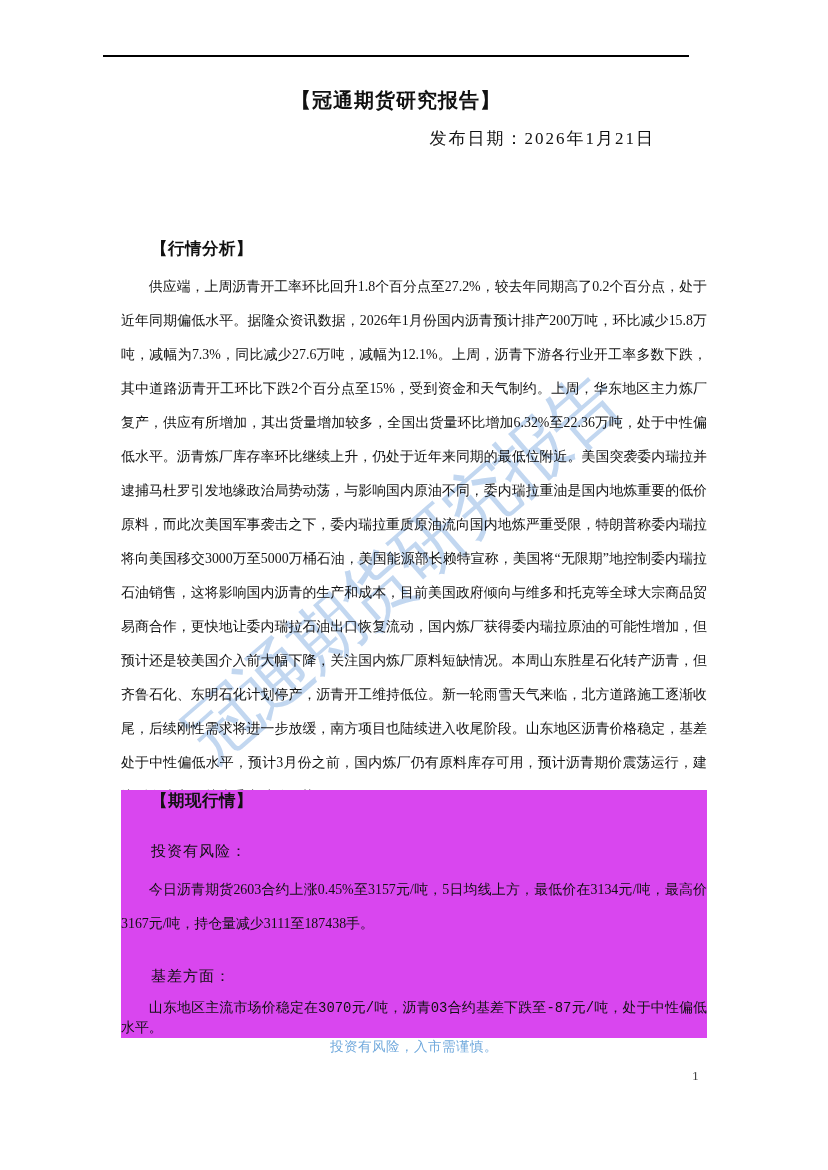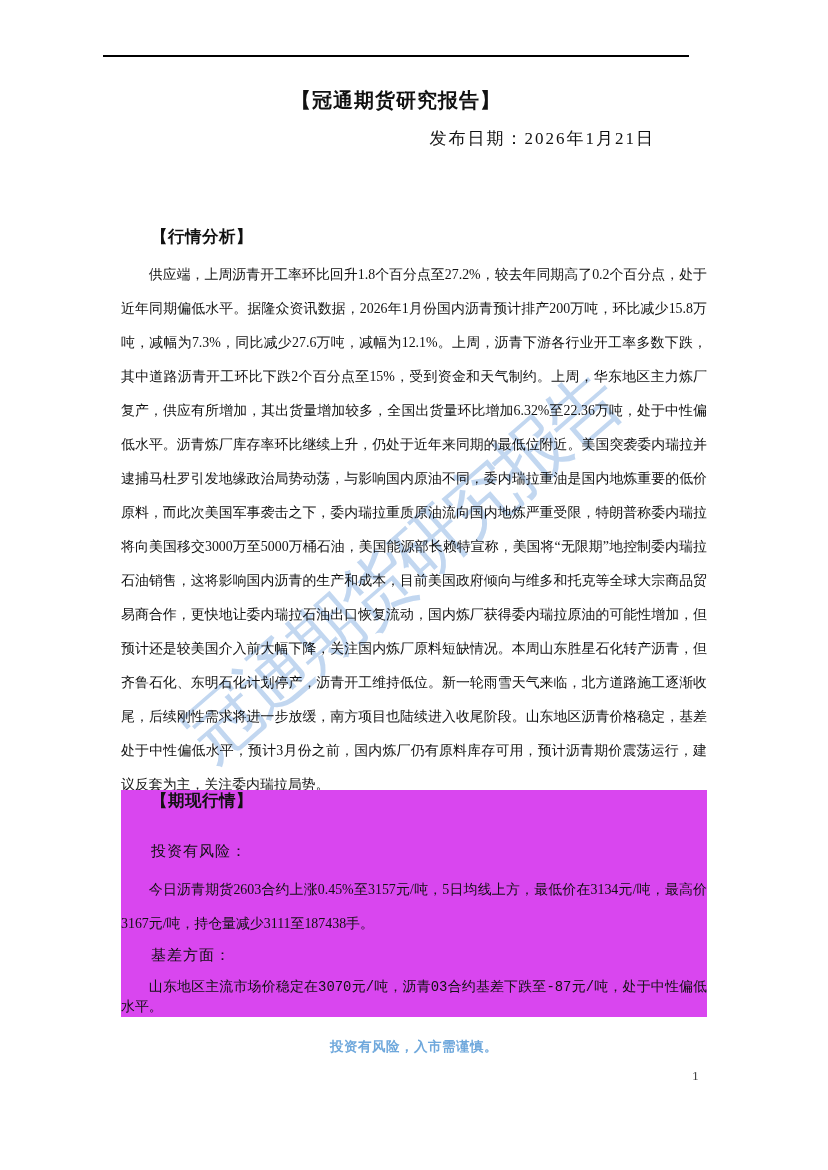--- a/index.html
+++ b/index.html
@@ -56,21 +56,21 @@
     margin:13px 0 0;
     font-size:17px;
     text-align:right;
     padding-right:34px;
     letter-spacing:2px;
   }
   
   .section{
     position:absolute;left:121px;width:586px;z-index:1;
   }
-  .sec-analysis{top:226px;}
+  .sec-analysis{top:238px;}
   .sec-market{top:790px;background:#d946ef;}
   .section-heading{
     margin:0;
     font-size:16.5px;
     font-weight:bold;
     padding-left:30px;
     letter-spacing:.5px;
   }
   .body-para{
     margin:10px 0 0;
@@ -78,35 +78,35 @@
     line-height:34px;
     text-align:justify;
     text-indent:2em;
   }
   .sub-label{
     margin:30px 0 0;
     font-size:15px;
     text-indent:2em;
     letter-spacing:1px;
   }
-  .sub-label.basis{margin-top:5px;}
+  .sub-label.basis{margin-top:26px;}
   .sub-para{
     margin:12px 0 0;
     font-size:13.9px;
     line-height:34px;
     text-align:justify;
     text-indent:2em;
   }
   .sub-para.basis{line-height:20px;font-family:Liberation Mono, monospace;}
   
   .footer{
     position:absolute;left:121px;top:1038px;width:586px;z-index:2;
     text-align:center;
     color:var(--footer-blue);
-    font-weight:bold;
+    font-weight:normal;
     font-size:13.5px;
     line-height:17px;
     letter-spacing:.5px;
   }
   .page-number{
     position:absolute;left:692px;top:1068px;z-index:2;
     font-size:13.5px;
     color:#444444;
   }
 </style>

